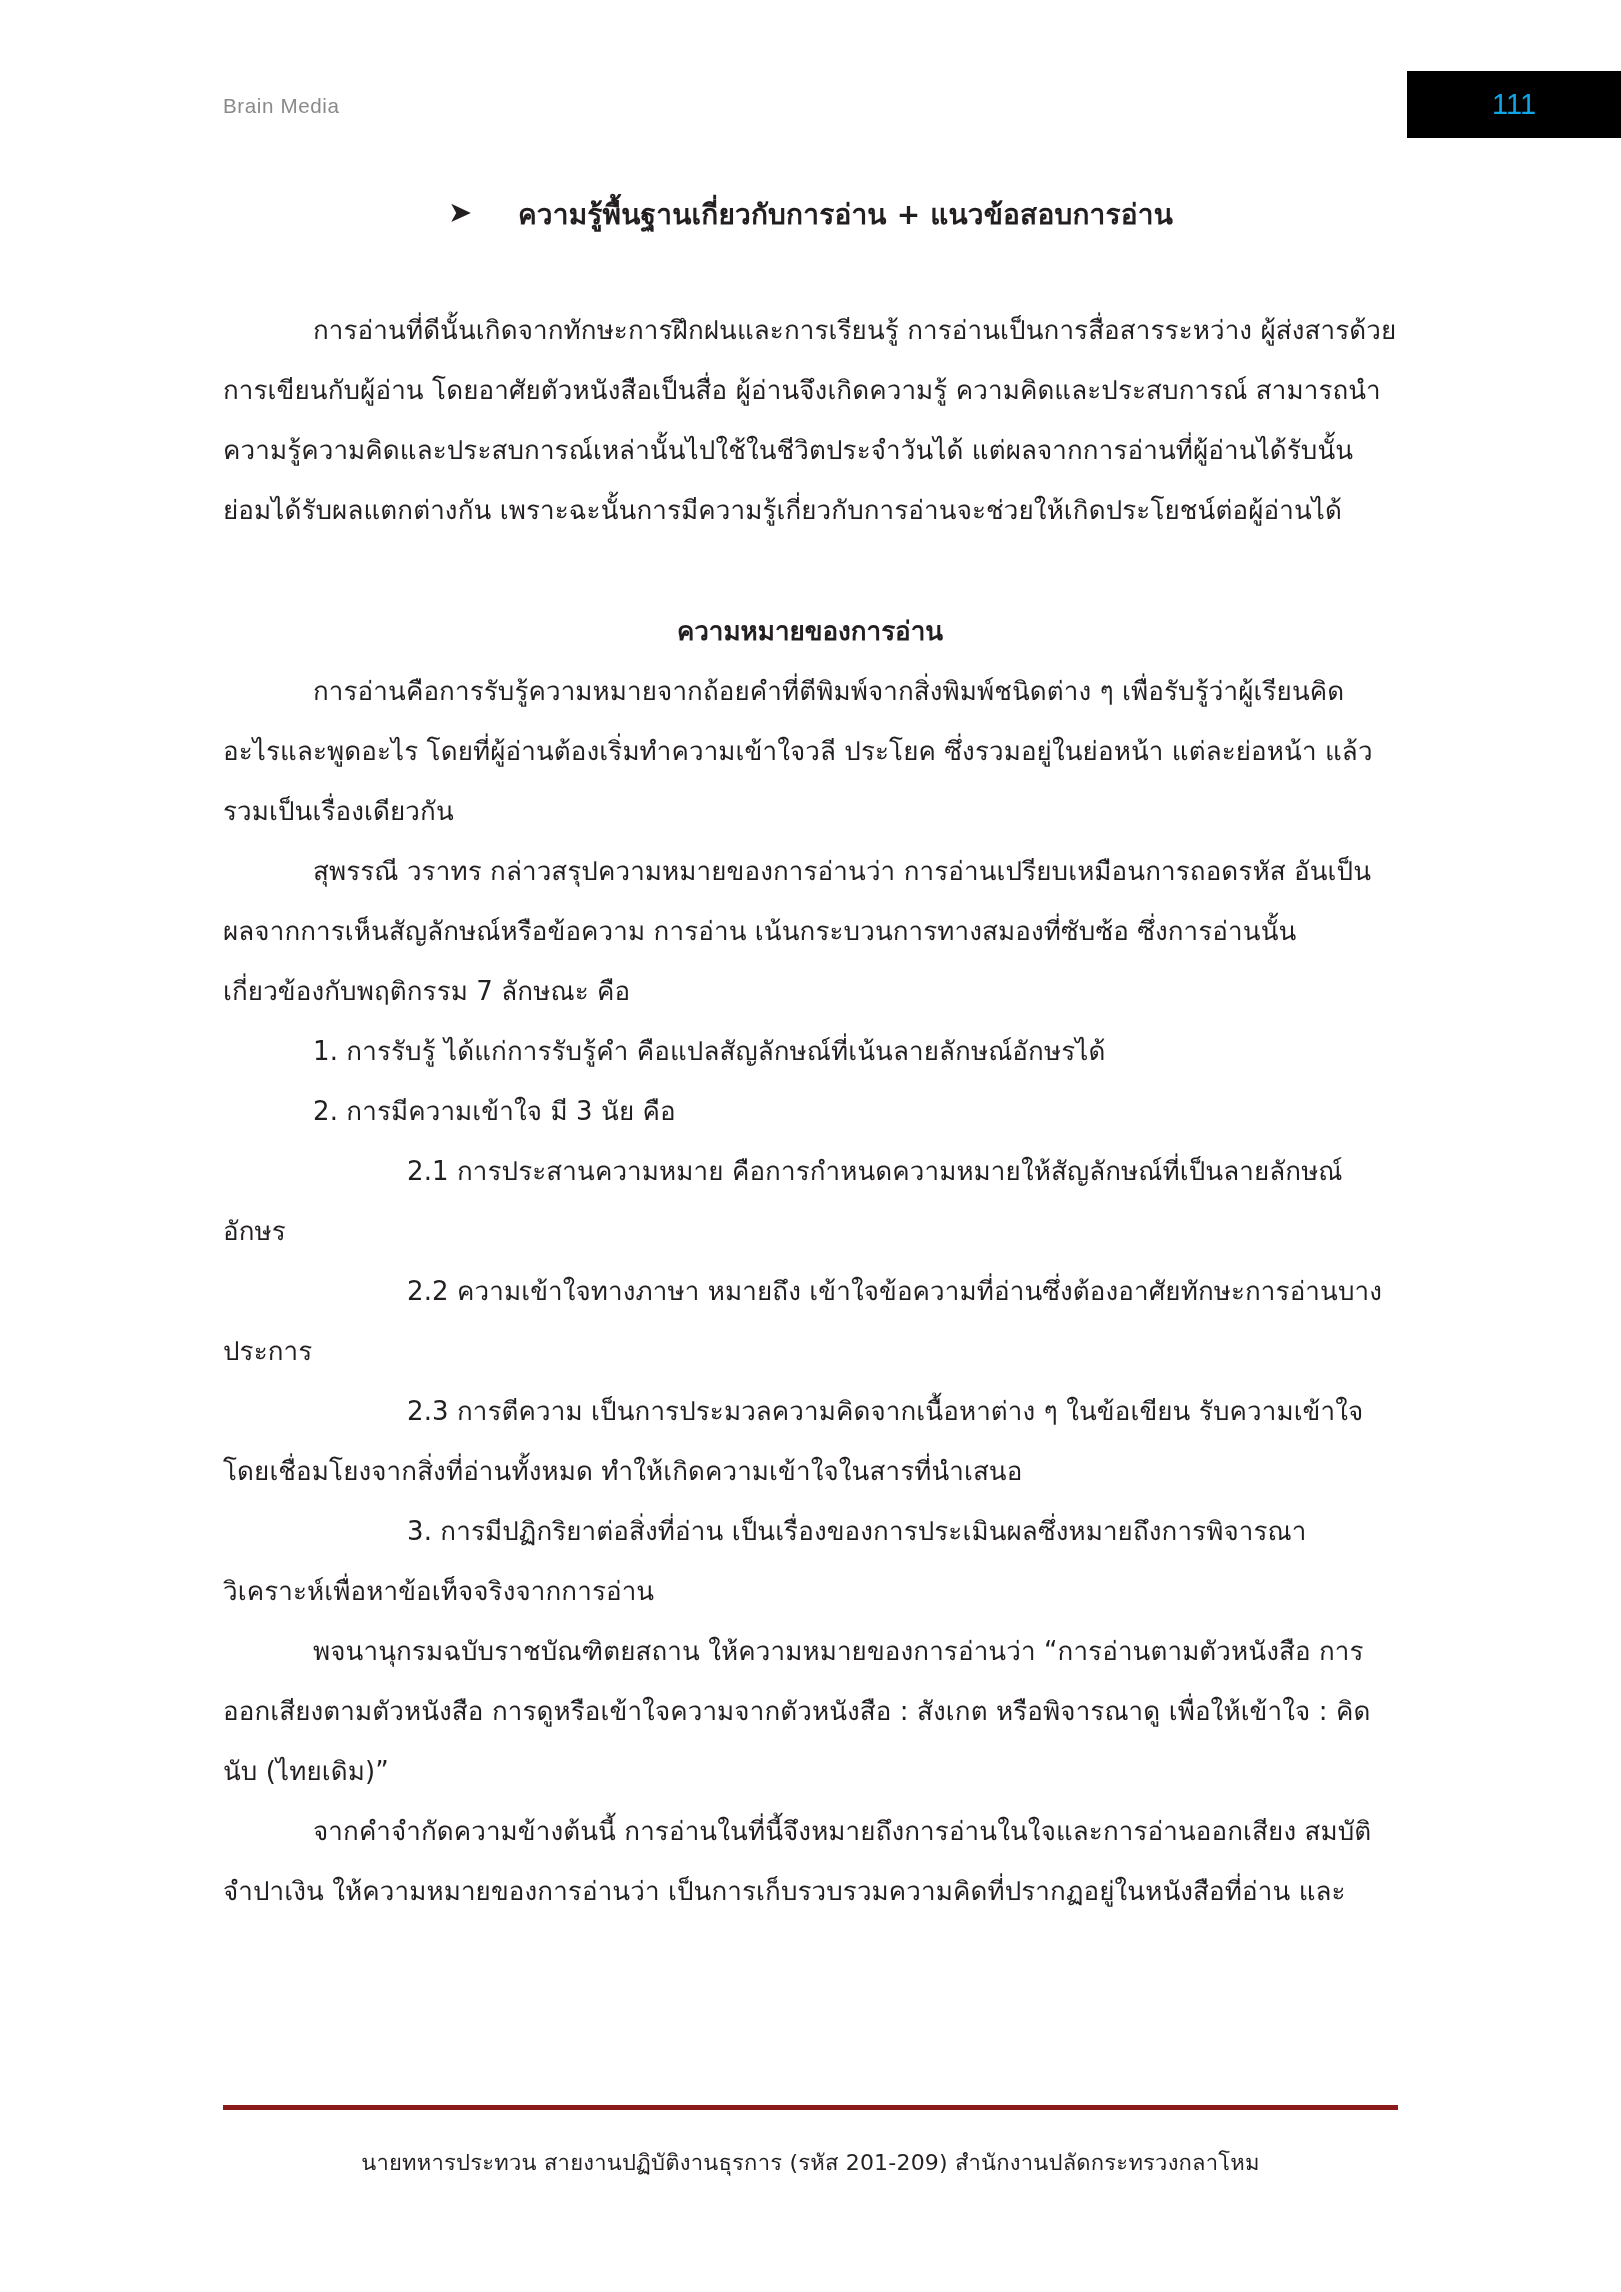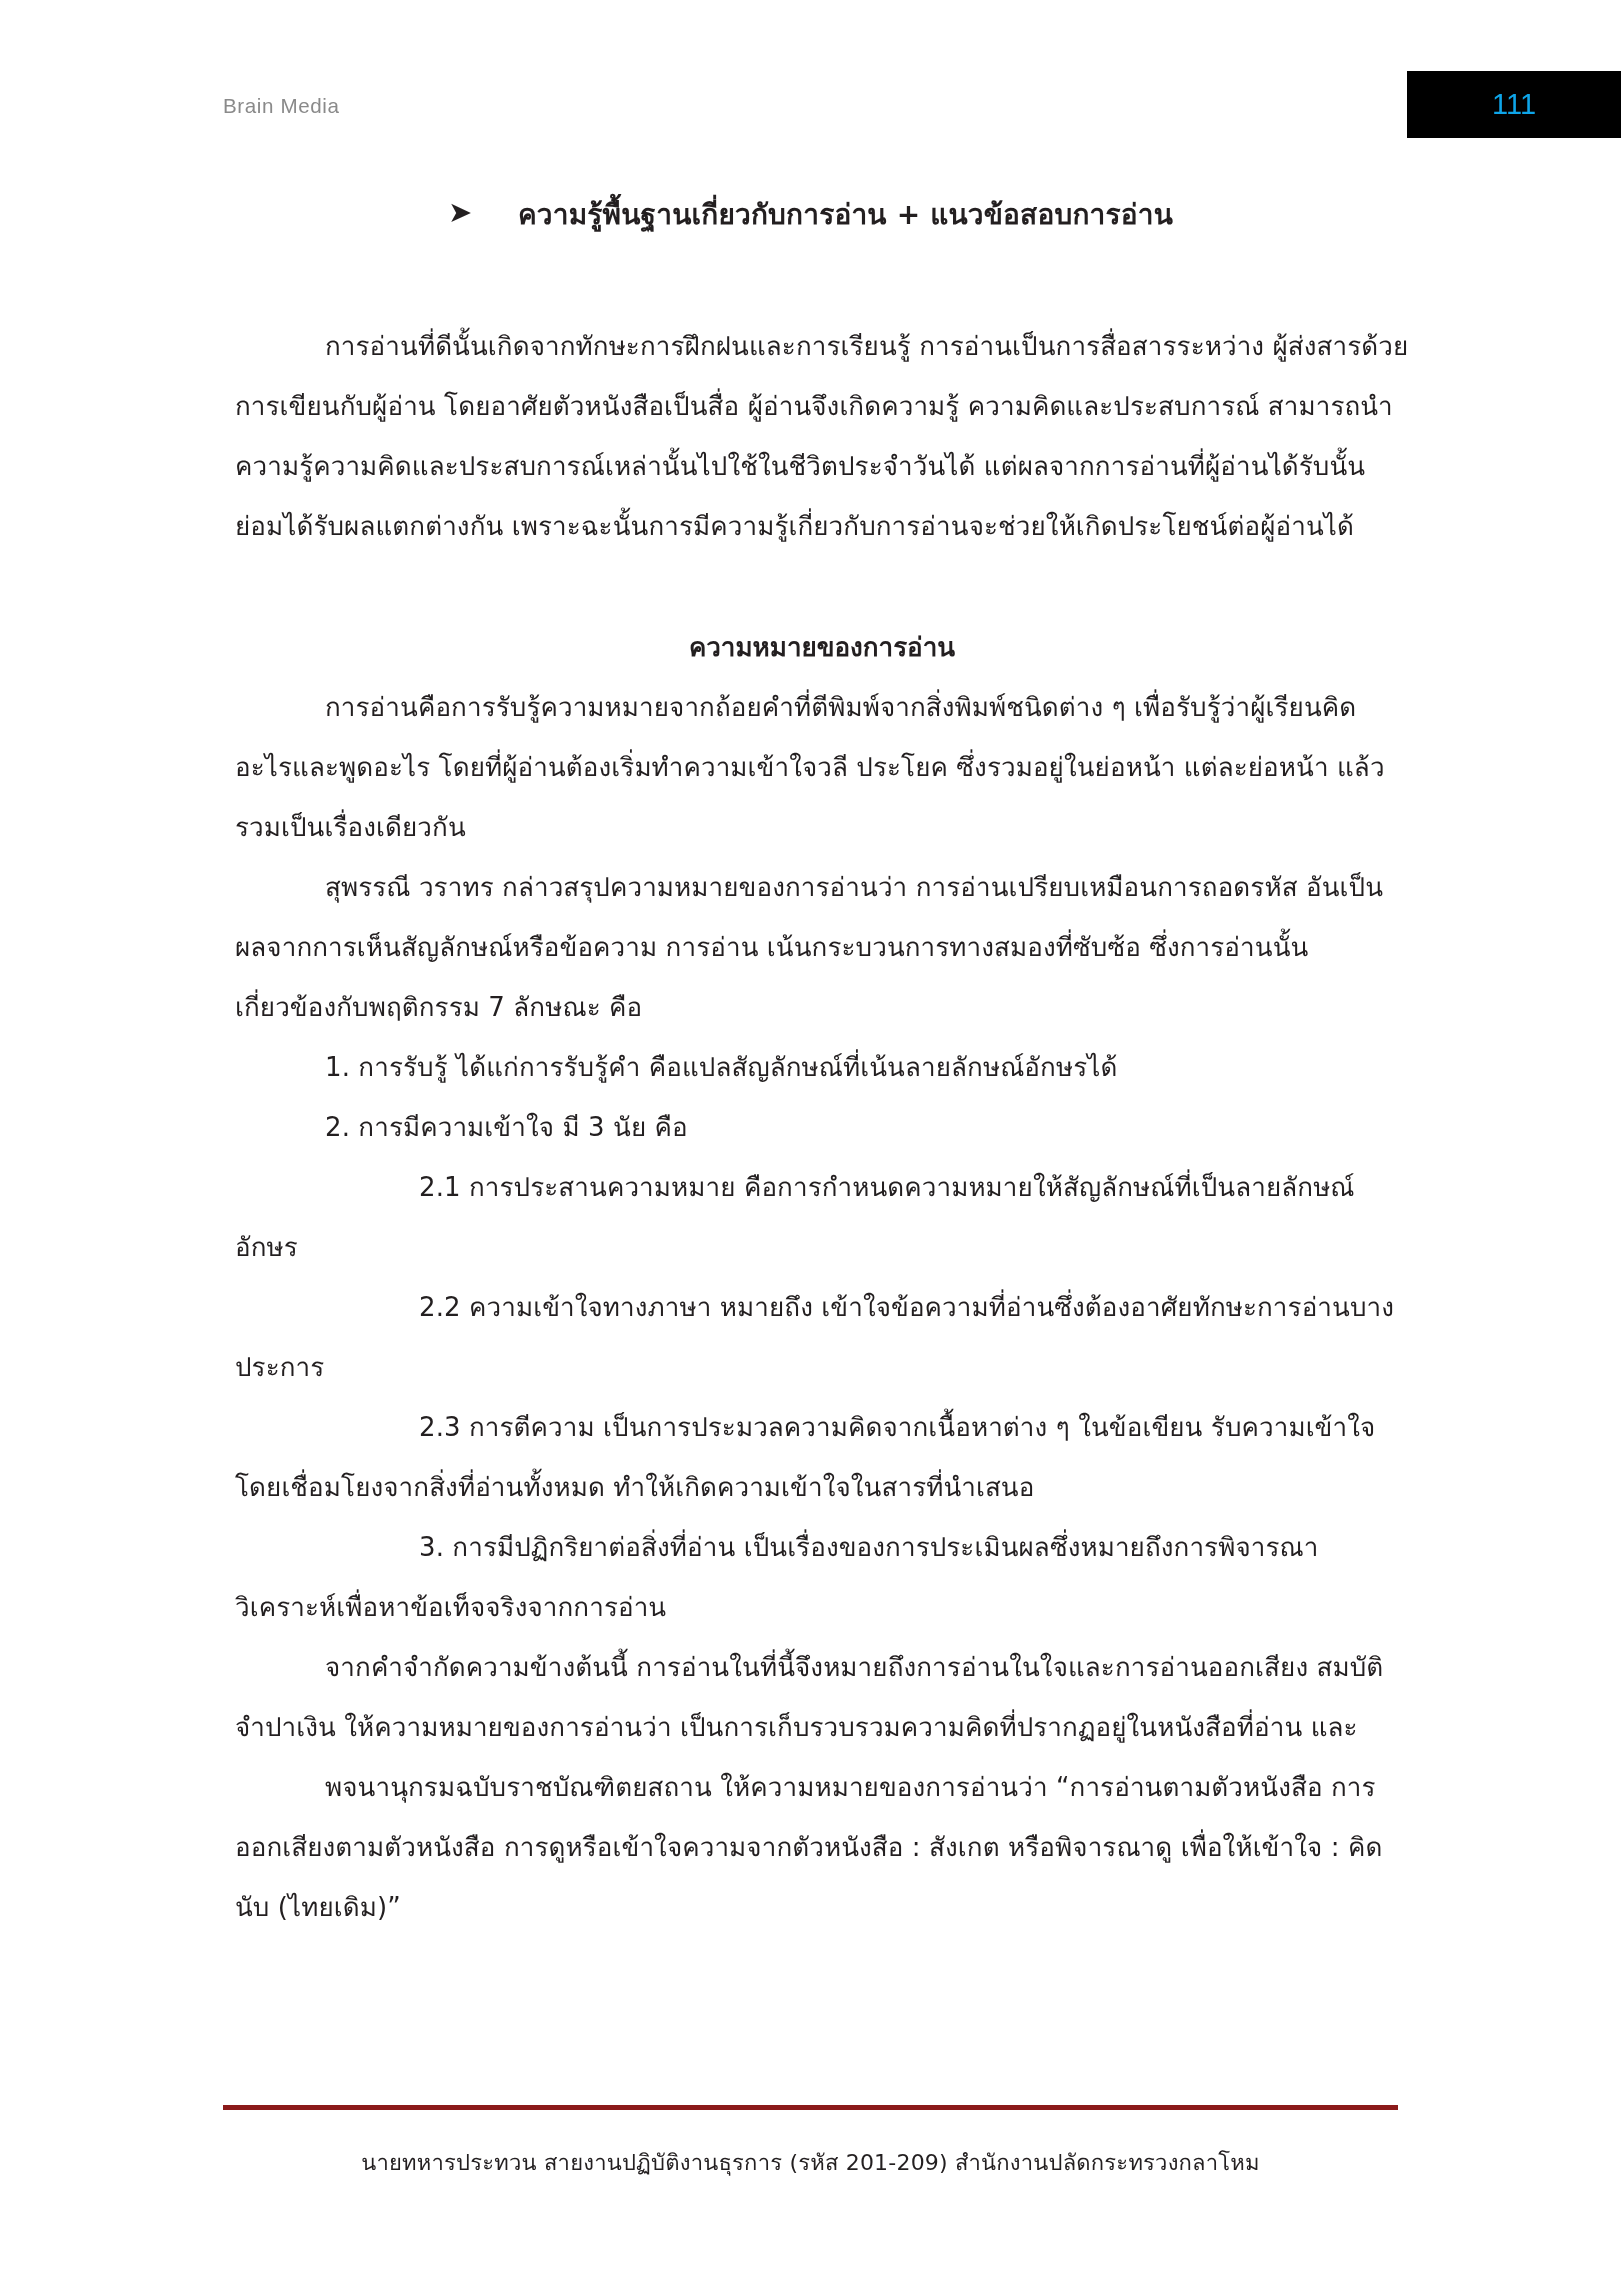--- a/index.html
+++ b/index.html
@@ -69,24 +69,23 @@
   .title-text {
     font-size: 28px;
     font-weight: bold;
     letter-spacing: 0.2px;
     margin-left: 28px;
   }
 
   
   .content {
     position: absolute;
-    top: 316px;
+    top: 300px;
     left: 223px;
     width: 1174px;
-    margin-left: 12px;
   }
 
   p.para {
     margin: 0;
     font-size: 26px;
     line-height: 60px;
     text-align: left;
     letter-spacing: 0.1px;
   }
 
@@ -168,23 +167,23 @@
     <p class="para indent-lg">2. การมีความเข้าใจ มี 3 นัย คือ</p>
 
     <p class="para indent-xl">2.1 การประสานความหมาย คือการกำหนดความหมายให้สัญลักษณ์ที่เป็นลายลักษณ์อักษร</p>
 
     <p class="para indent-xl">2.2 ความเข้าใจทางภาษา หมายถึง เข้าใจข้อความที่อ่านซึ่งต้องอาศัยทักษะการอ่านบางประการ</p>
 
     <p class="para indent-xl">2.3 การตีความ เป็นการประมวลความคิดจากเนื้อหาต่าง ๆ ในข้อเขียน รับความเข้าใจโดยเชื่อมโยงจากสิ่งที่อ่านทั้งหมด ทำให้เกิดความเข้าใจในสารที่นำเสนอ</p>
 
     <p class="para indent-xl">3. การมีปฏิกริยาต่อสิ่งที่อ่าน เป็นเรื่องของการประเมินผลซึ่งหมายถึงการพิจารณา วิเคราะห์เพื่อหาข้อเท็จจริงจากการอ่าน</p>
 
+    <p class="para indent">พจนานุกรมฉบับราชบัณฑิตยสถาน ให้ความหมายของการอ่านว่า “การอ่านตามตัวหนังสือ การออกเสียงตามตัวหนังสือ การดูหรือเข้าใจความจากตัวหนังสือ : สังเกต หรือพิจารณาดู เพื่อให้เข้าใจ : คิด นับ (ไทยเดิม)”</p>
+
     <p class="para indent">จากคำจำกัดความข้างต้นนี้ การอ่านในที่นี้จึงหมายถึงการอ่านในใจและการอ่านออกเสียง สมบัติ จำปาเงิน ให้ความหมายของการอ่านว่า เป็นการเก็บรวบรวมความคิดที่ปรากฏอยู่ในหนังสือที่อ่าน และ</p>
-
-    <p class="para indent">พจนานุกรมฉบับราชบัณฑิตยสถาน ให้ความหมายของการอ่านว่า “การอ่านตามตัวหนังสือ การออกเสียงตามตัวหนังสือ การดูหรือเข้าใจความจากตัวหนังสือ : สังเกต หรือพิจารณาดู เพื่อให้เข้าใจ : คิด นับ (ไทยเดิม)”</p>
 
   </div>
 
   <div class="footer-rule"></div>
   <div class="footer-text">นายทหารประทวน สายงานปฏิบัติงานธุรการ (รหัส 201-209) สำนักงานปลัดกระทรวงกลาโหม</div>
 
 </div>
 
 
 </body></html>

